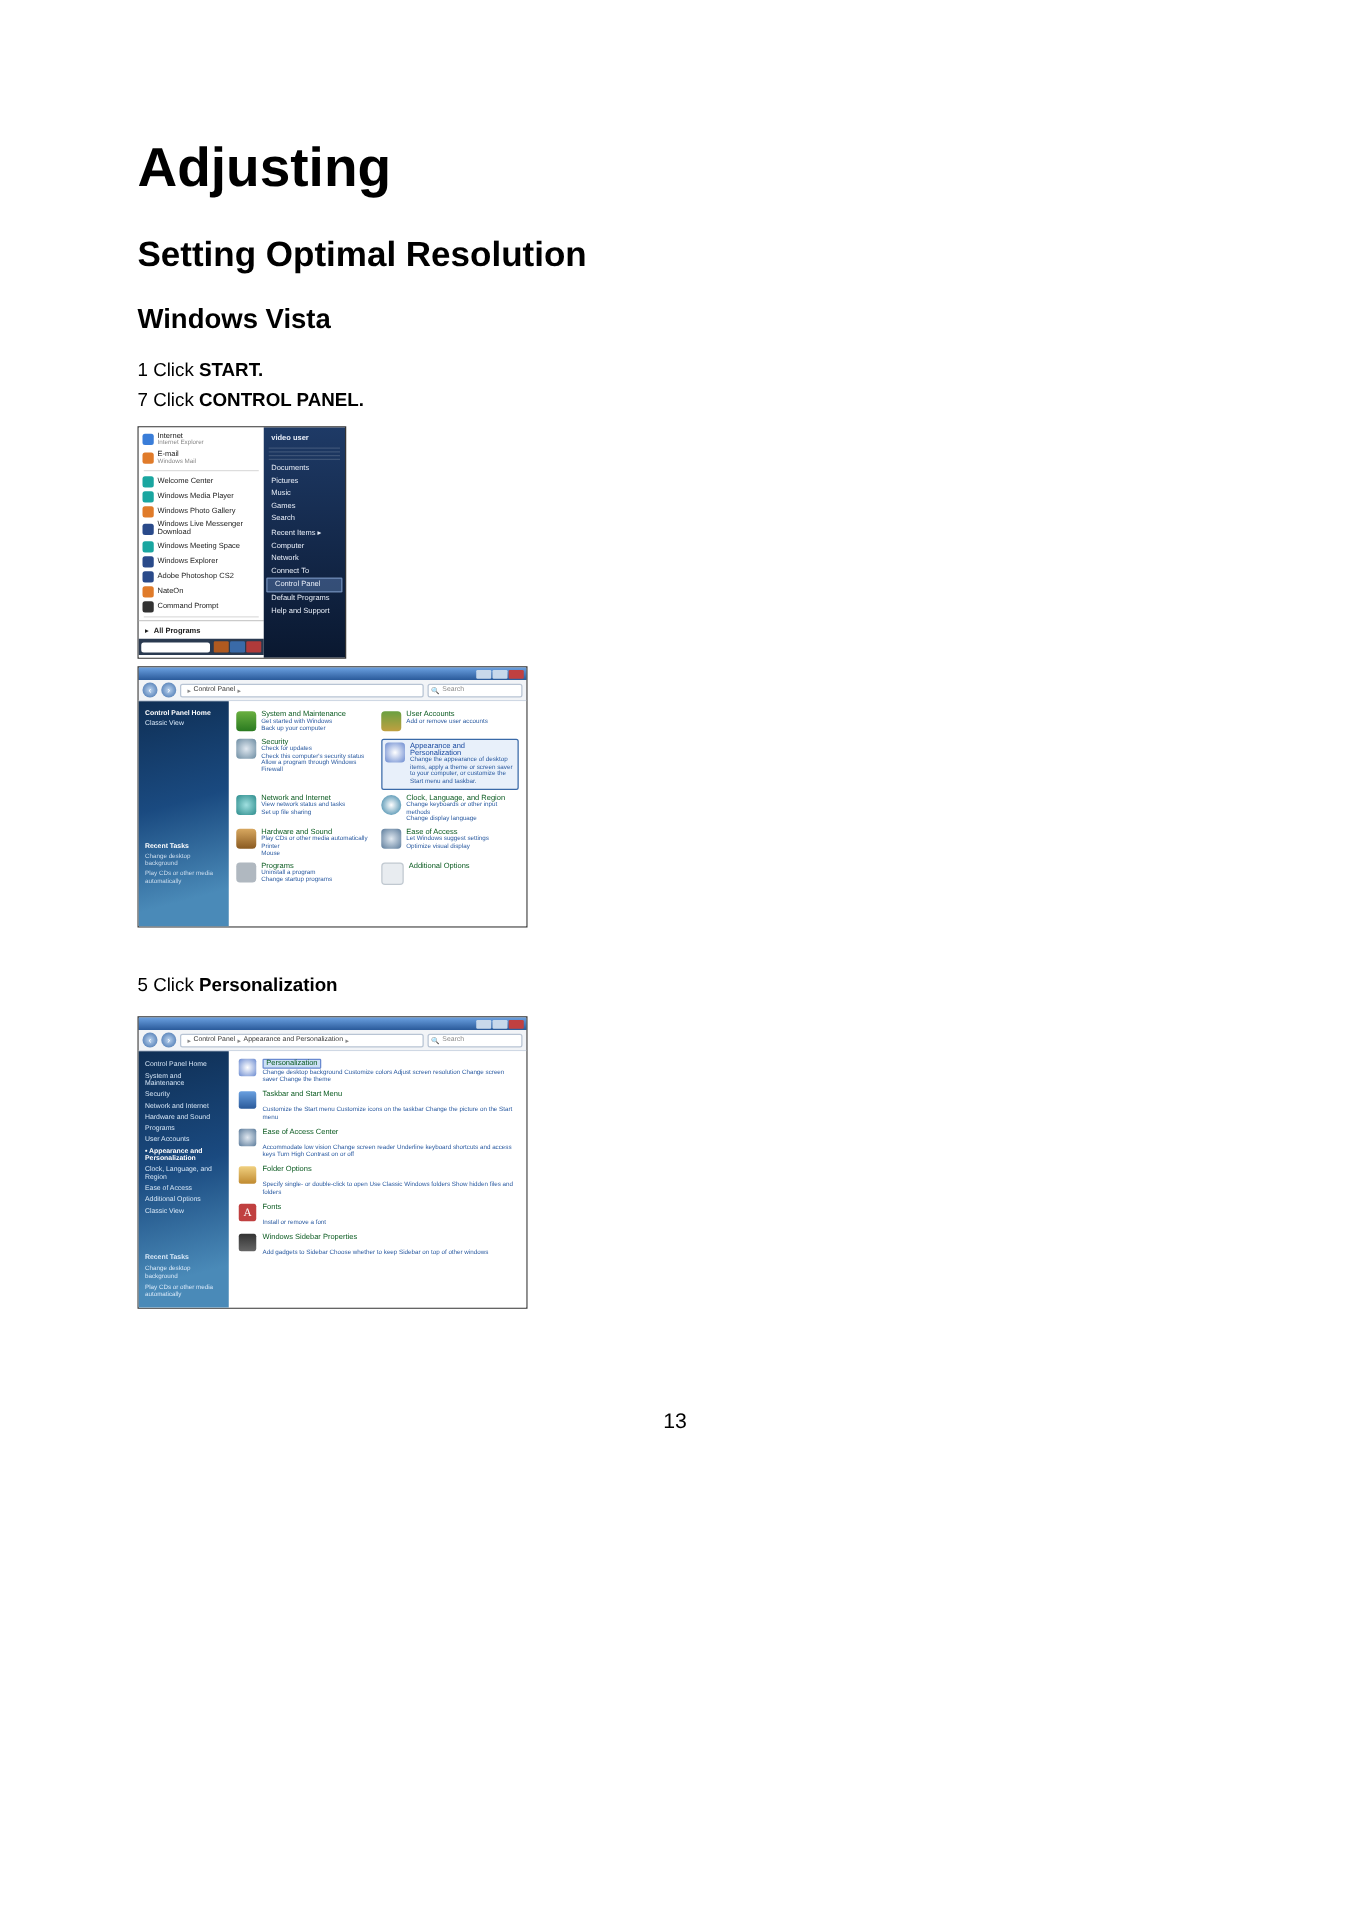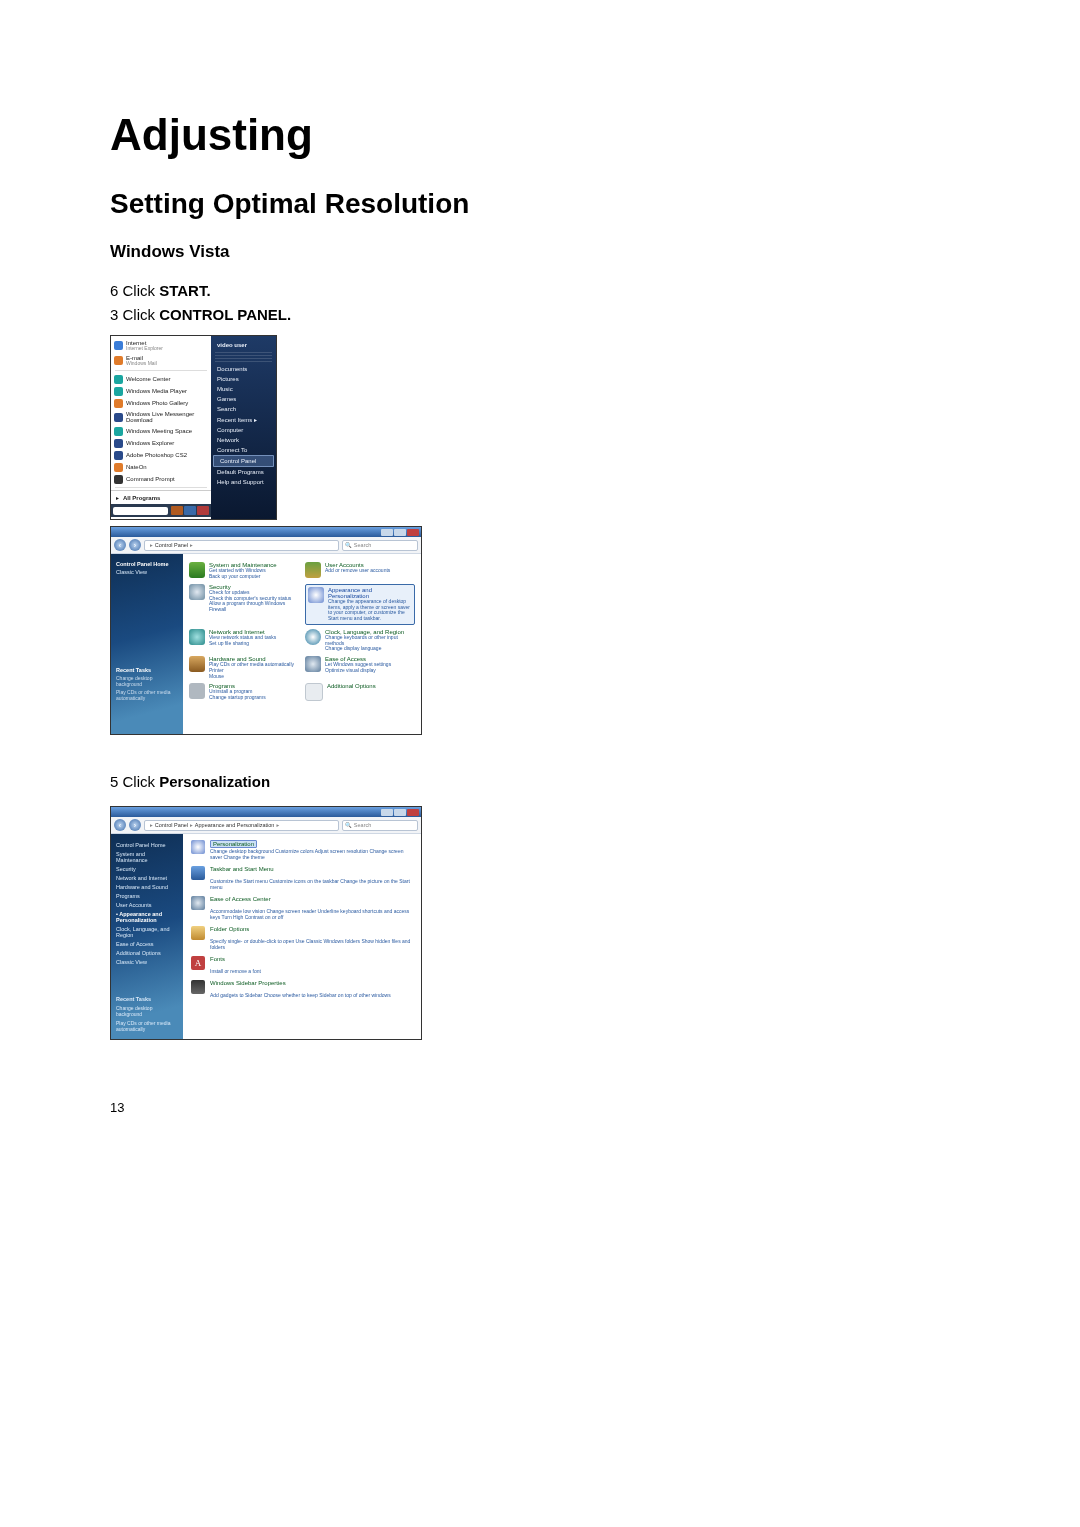--- a/index.html
+++ b/index.html
@@ -19,37 +19,38 @@
     font-size: 44px;
     font-weight: bold;
     margin: 0 0 28px 0;
   }
   h2.subtitle {
     font-size: 28px;
     font-weight: bold;
     margin: 16px 0 22px 0;
   }
   h3.os {
-    font-size: 17px;
+    font-size: 22px;
     font-weight: bold;
     margin: 0 0 18px 0;
   }
   .bold { font-weight: bold; }
   .step {
     font-size: 15px;
     margin: 3px 0;
     line-height: 1.4;
   }
   .step3, .step4 {
     margin-top: 36px;
     margin-bottom: 14px;
   }
   .page-number {
-    font-size: 13px;
-    margin-top: 60px;
+    text-align: center;
+    font-size: 17px;
+    margin-top: 80px;
   }
 
   
   .shot1 {
     width: 165px;
     border: 1px solid #333;
     font-size: 6px;
     font-family: Tahoma, Arial, sans-serif;
     margin-top: 10px;
   }
@@ -246,24 +247,24 @@
 </style>
 </head>
 <body>
 
 <div class="page">
   <h1 class="title">Adjusting</h1>
   <h2 class="subtitle">Setting Optimal Resolution</h2>
   <h3 class="os">Windows Vista</h3>
 
   <div class="step">
-    <span>6 Click </span><span class="bold">START.</span>
+    <span>1 Click </span><span class="bold">START.</span>
   </div>
   <div class="step">
-    <span>3 Click </span><span class="bold">CONTROL PANEL.</span>
+    <span>7 Click </span><span class="bold">CONTROL PANEL.</span>
   </div>
 
   <div class="shot1">
     <div class="shot1-cols">
       <div class="shot1-left" id="s1-left">
           <div class="s1-item">
             <div class="s1-icon ic-blue"></div>
             <div><span class="lab">Internet</span><span class="sub">Internet Explorer</span></div>
           </div>
           <div class="s1-item">

